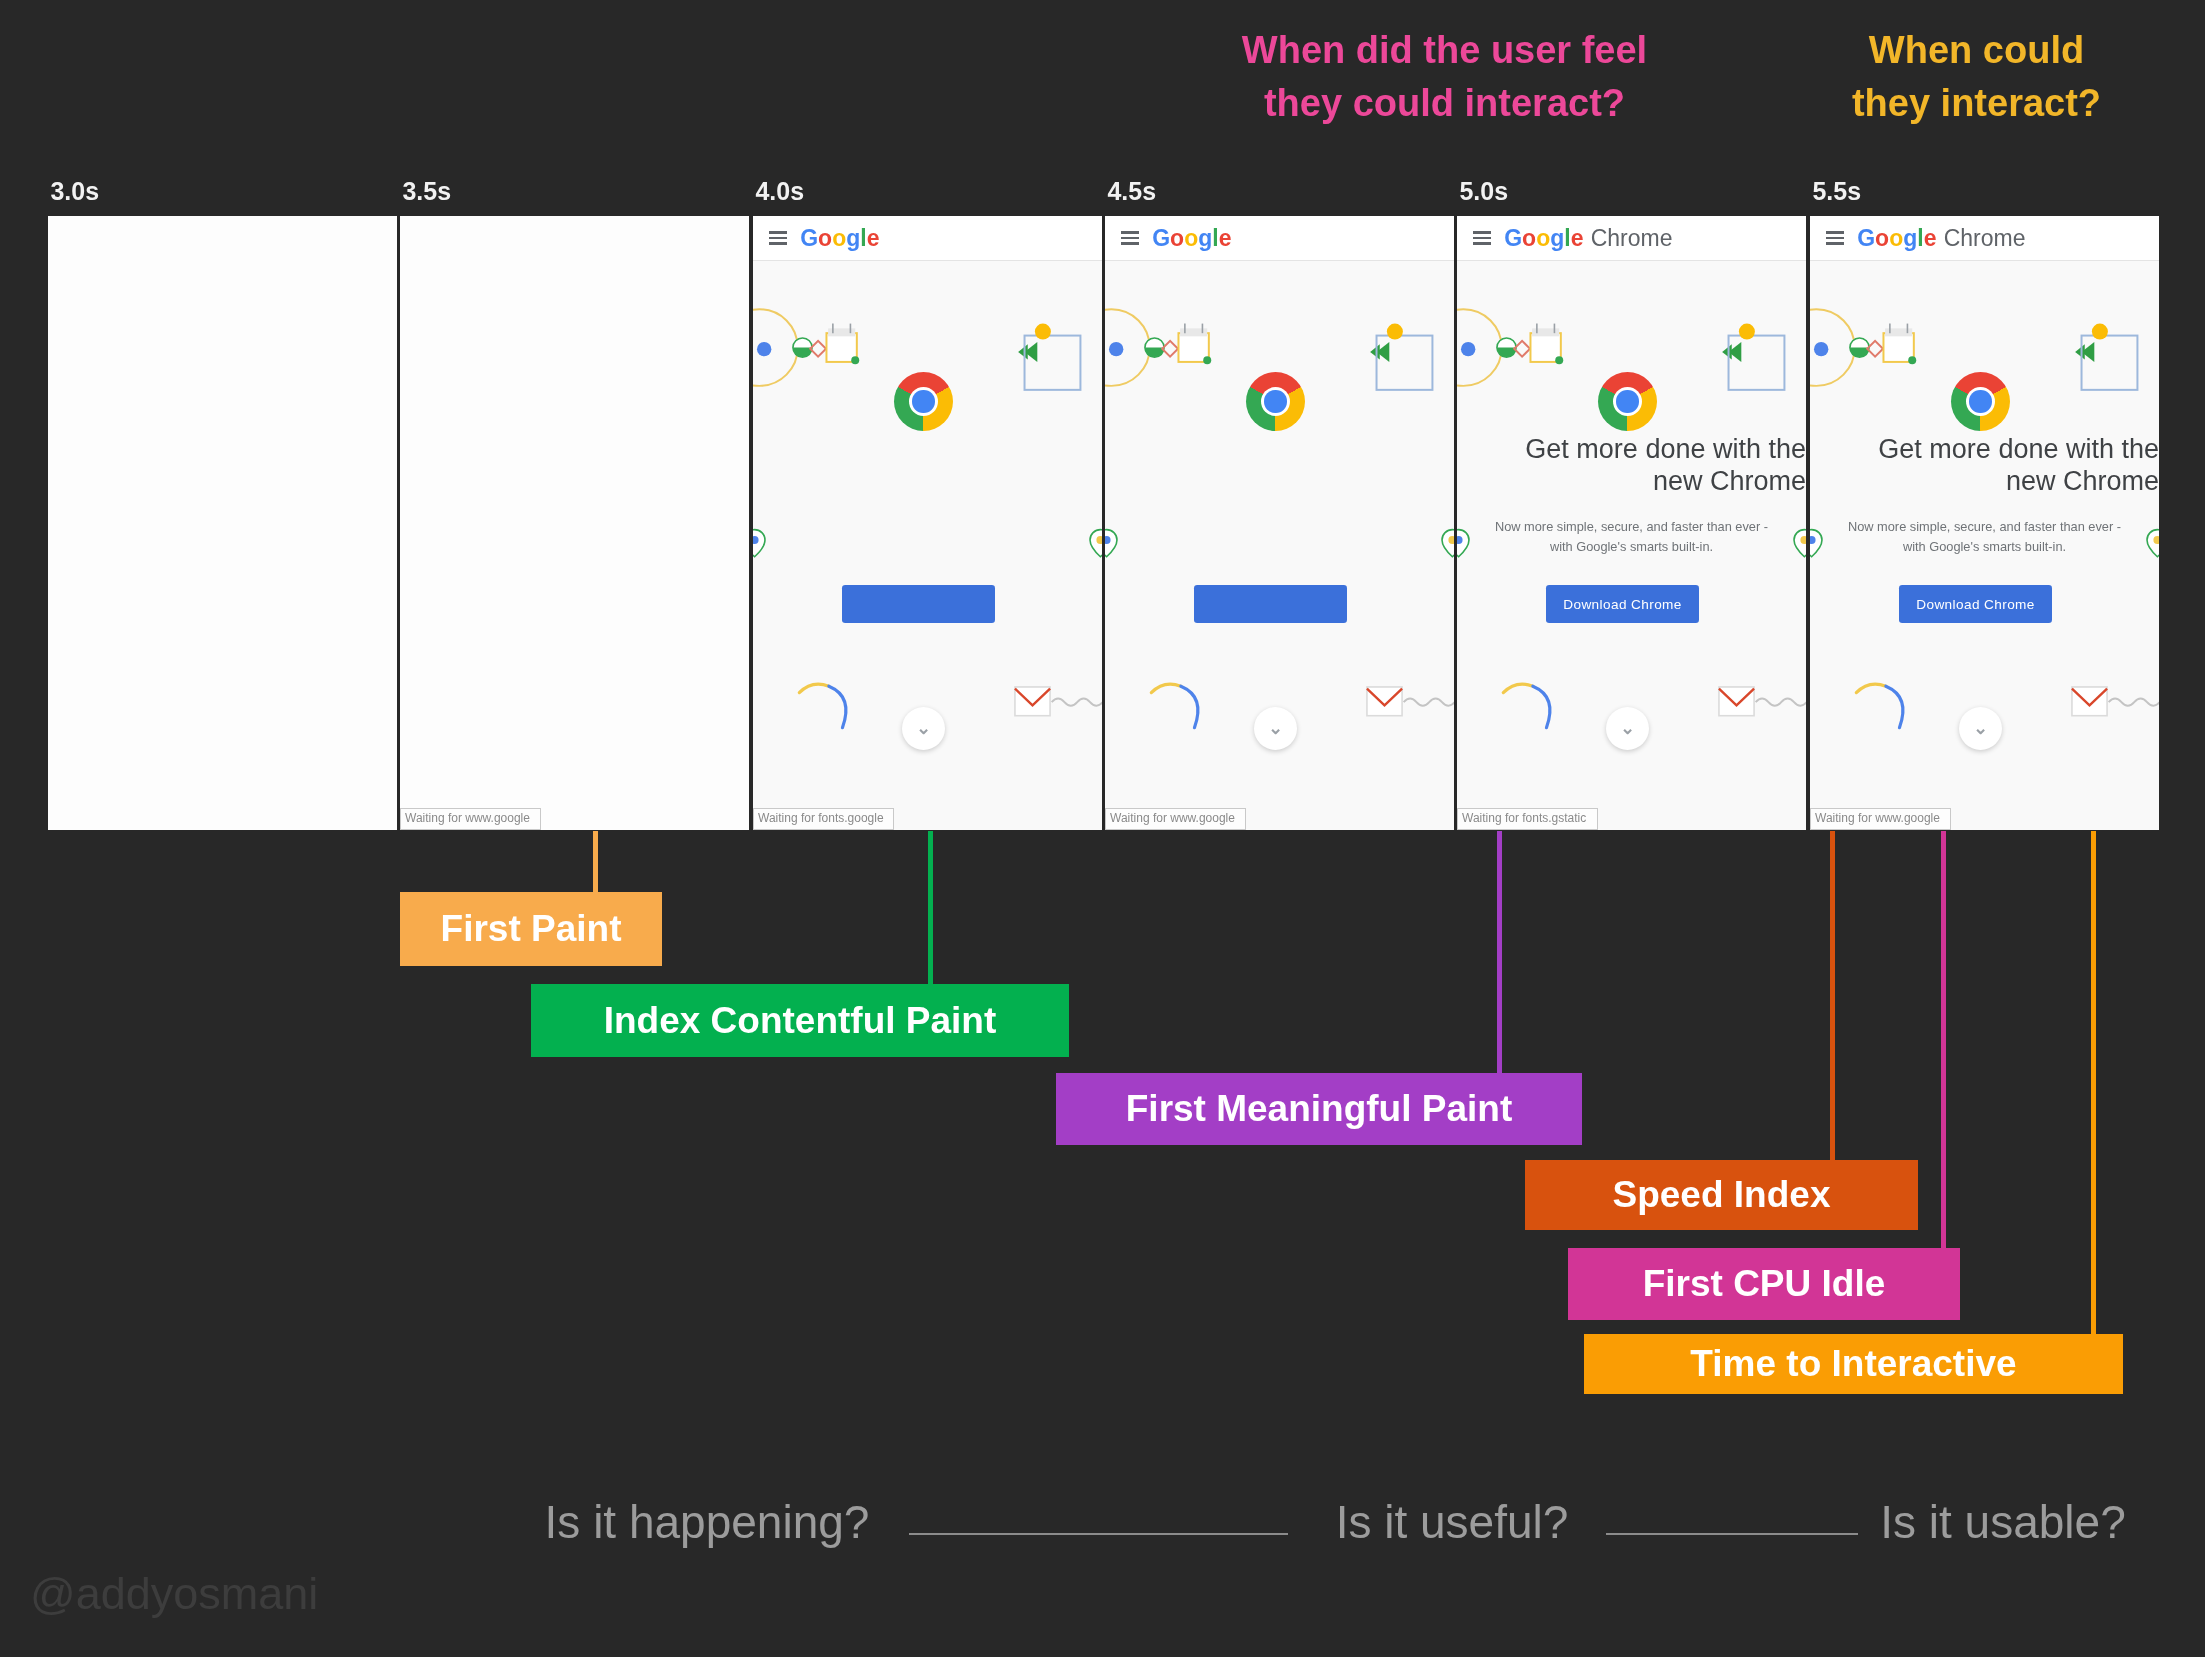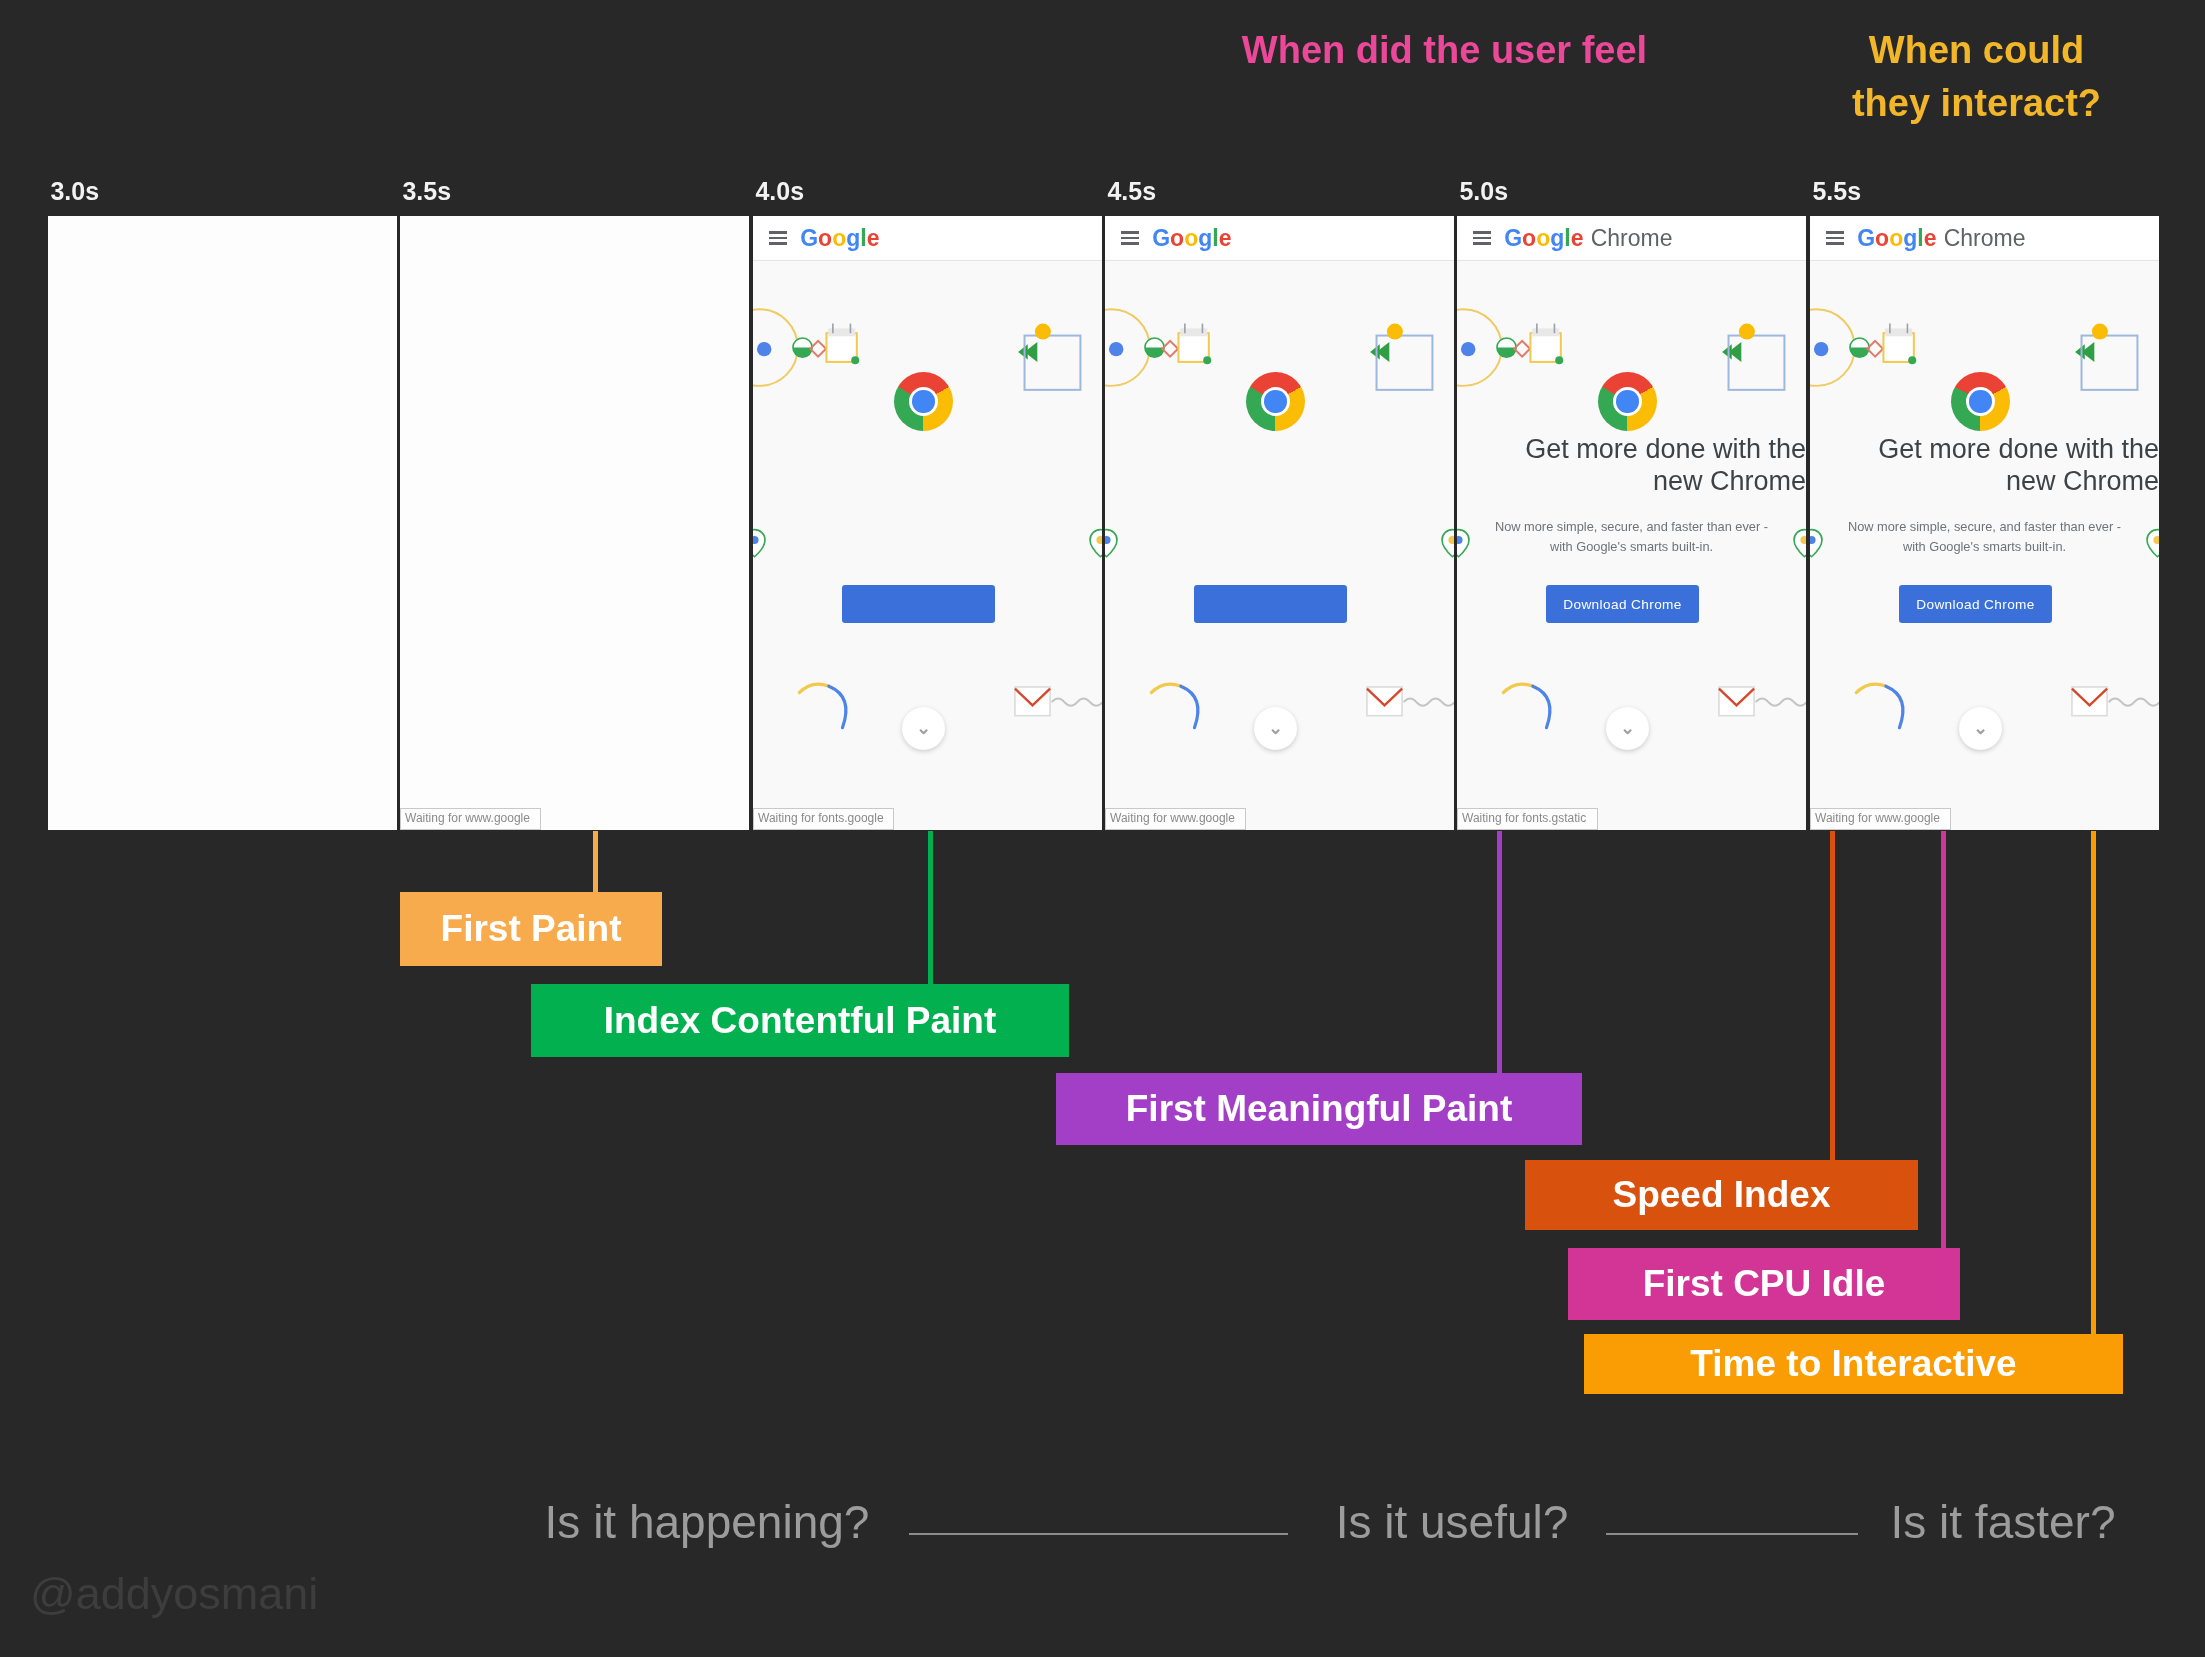--- a/index.html
+++ b/index.html
@@ -85,20 +85,21 @@
   }
   .q-line { position:absolute; top:1533px; height:2.4px; background:#8C8C8C; }
   
   #watermark { position:absolute; left:30px; top:1568px; font-size:45px; color:#3D3D3D; }
 </style>
 </head>
 <body style="background: rgb(40, 40, 40);">
 
 <div class="big-header" id="hdr-feel" style="color: #ec4899;">
   <div>When did the user feel</div>
+  <div>they could interact?</div>
 </div>
 <div class="big-header" id="hdr-could" style="color: rgb(242, 182, 41);">
   <div>When could</div>
   <div>they interact?</div>
 </div>
 
 <div id="filmstrip">
   <div class="frame-wrap" style="left: 48px;">
     <div class="time-label">3.0s</div>
     <div class="screen v-blank">
@@ -377,19 +378,19 @@
   <div>
     <div class="metric-line" style="left: 2091px; height: 503px; background: rgb(250, 157, 4);"></div>
     <div class="metric-box" style="left: 1584px; top: 1334px; width: 539px; height: 60px; background: rgb(250, 157, 4);">
       <span>Time to Interactive</span>
     </div>
   </div>
 </div>
 <div id="questions">
     <div class="q-item" style="left: 707px;">Is it happening?</div>
     <div class="q-item" style="left: 1452px;">Is it useful?</div>
-    <div class="q-item" style="left: 2003px;">Is it faster?</div>
+    <div class="q-item" style="left: 2003px;">Is it usable?</div>
     <div class="q-line" style="left: 909px; width: 379px;"></div>
     <div class="q-line" style="left: 1606px; width: 252px;"></div>
   </div>
 
 <div id="watermark">@addyosmani</div>
 
 
 </body></html>

